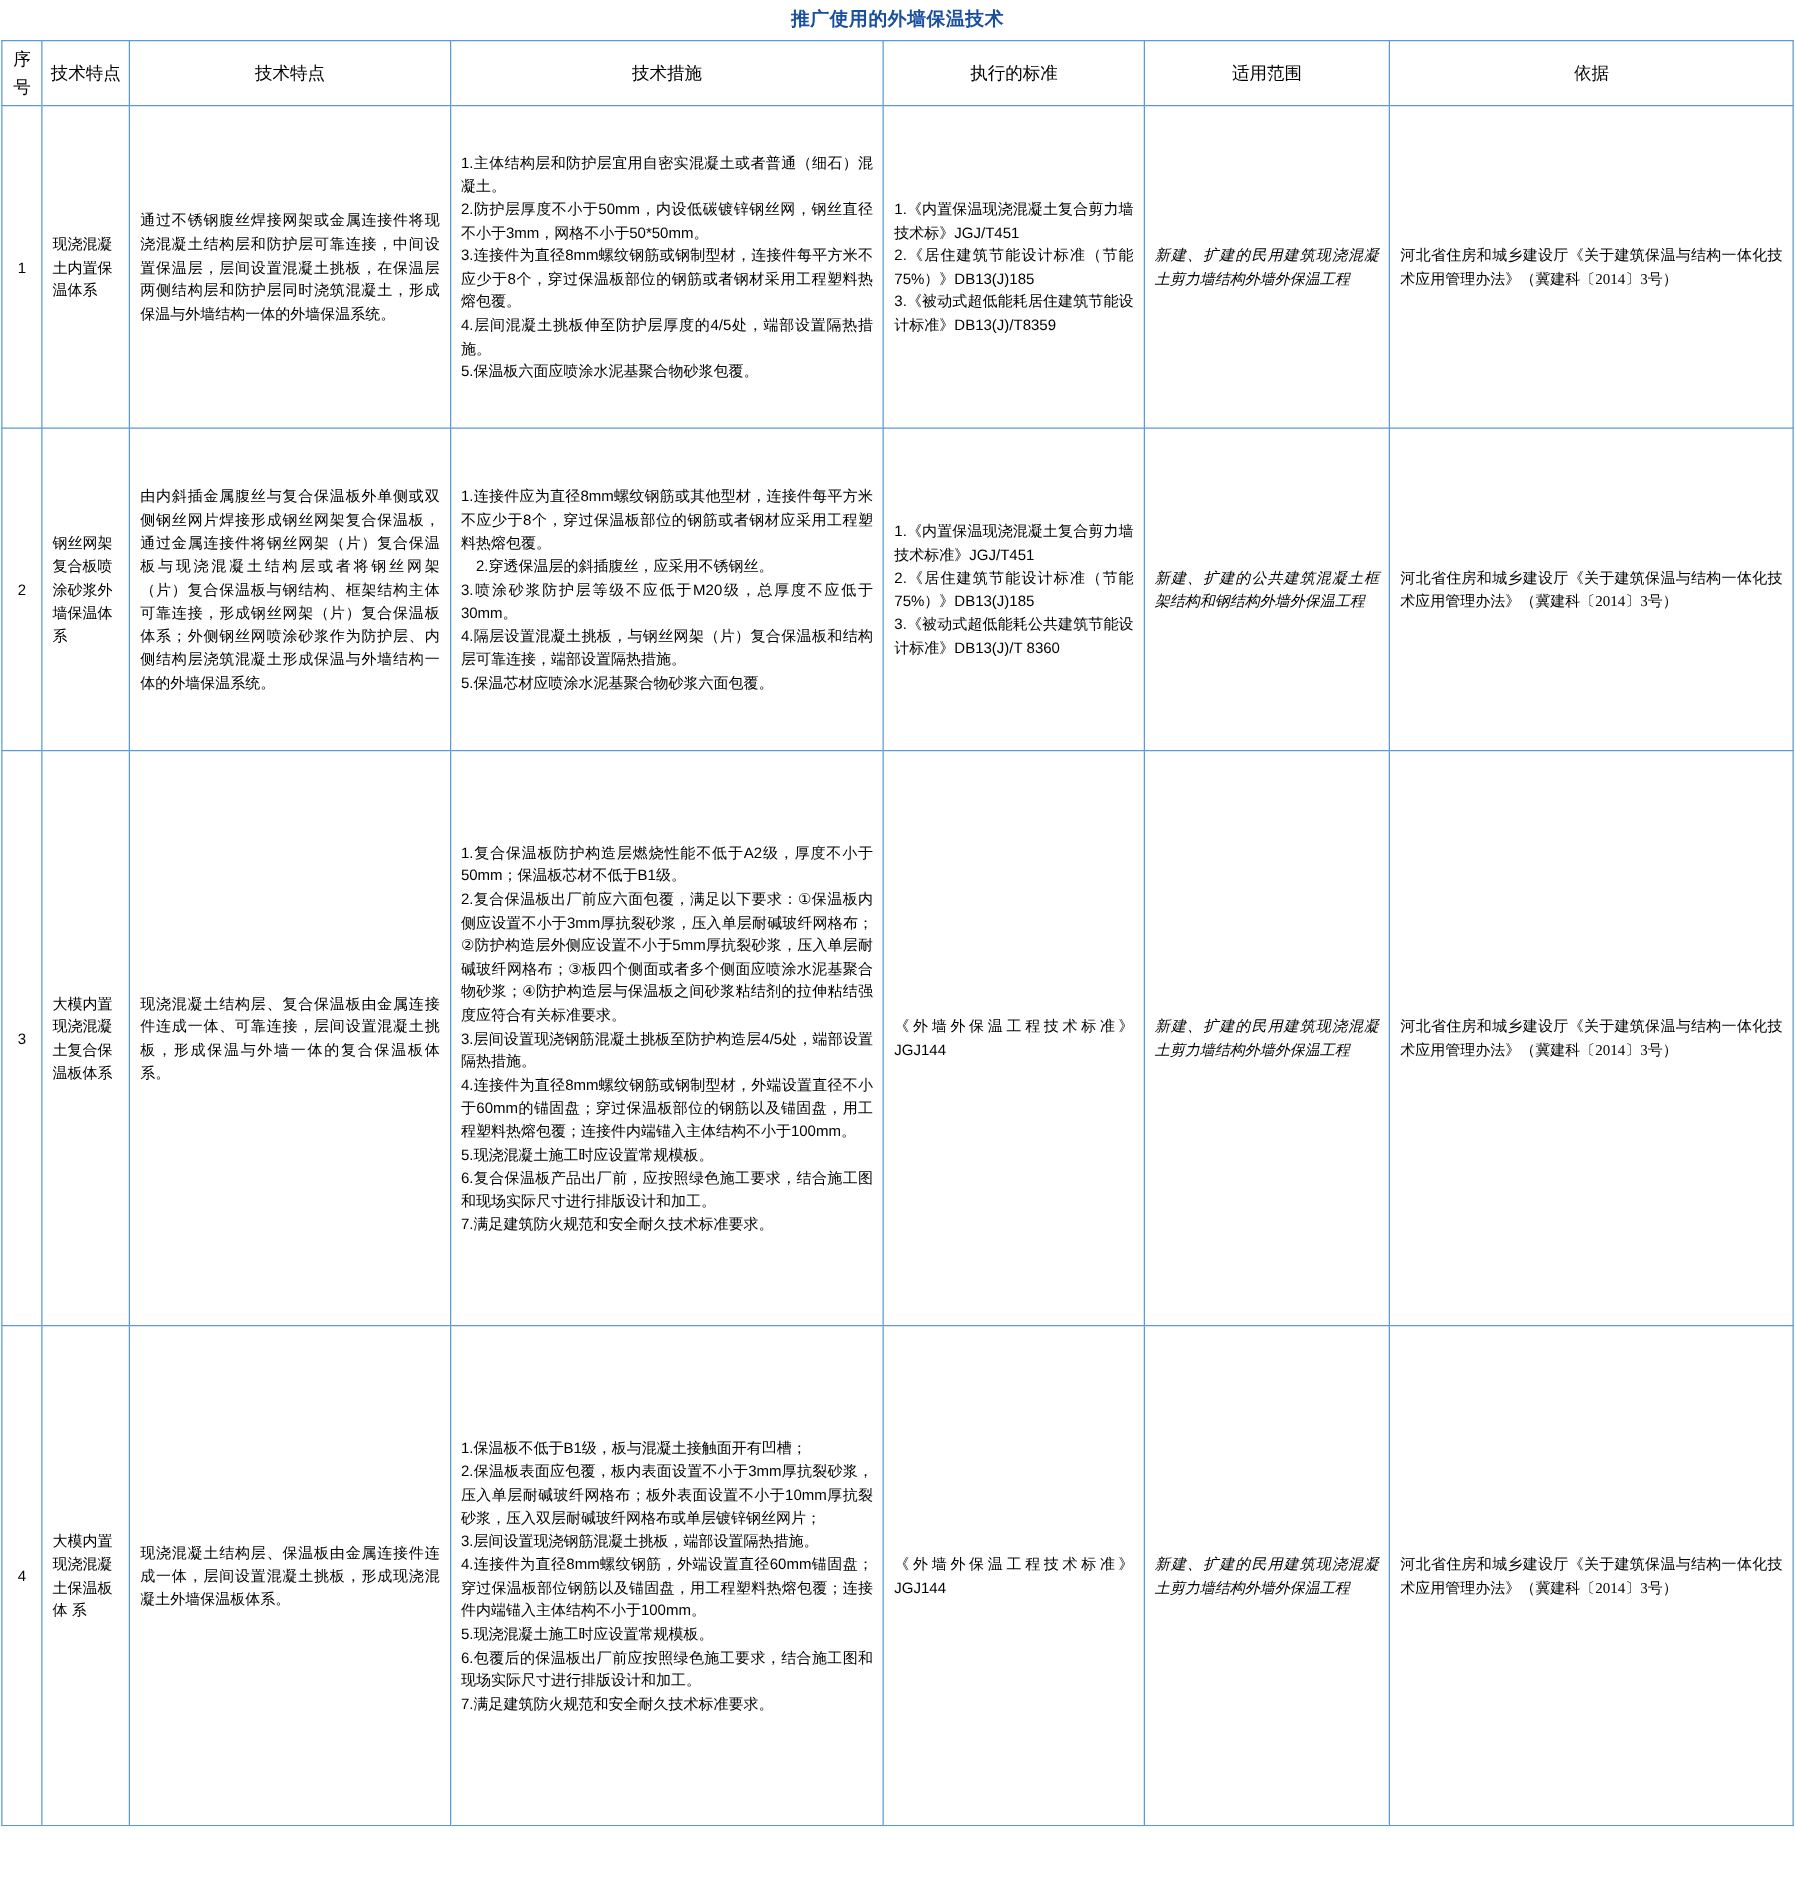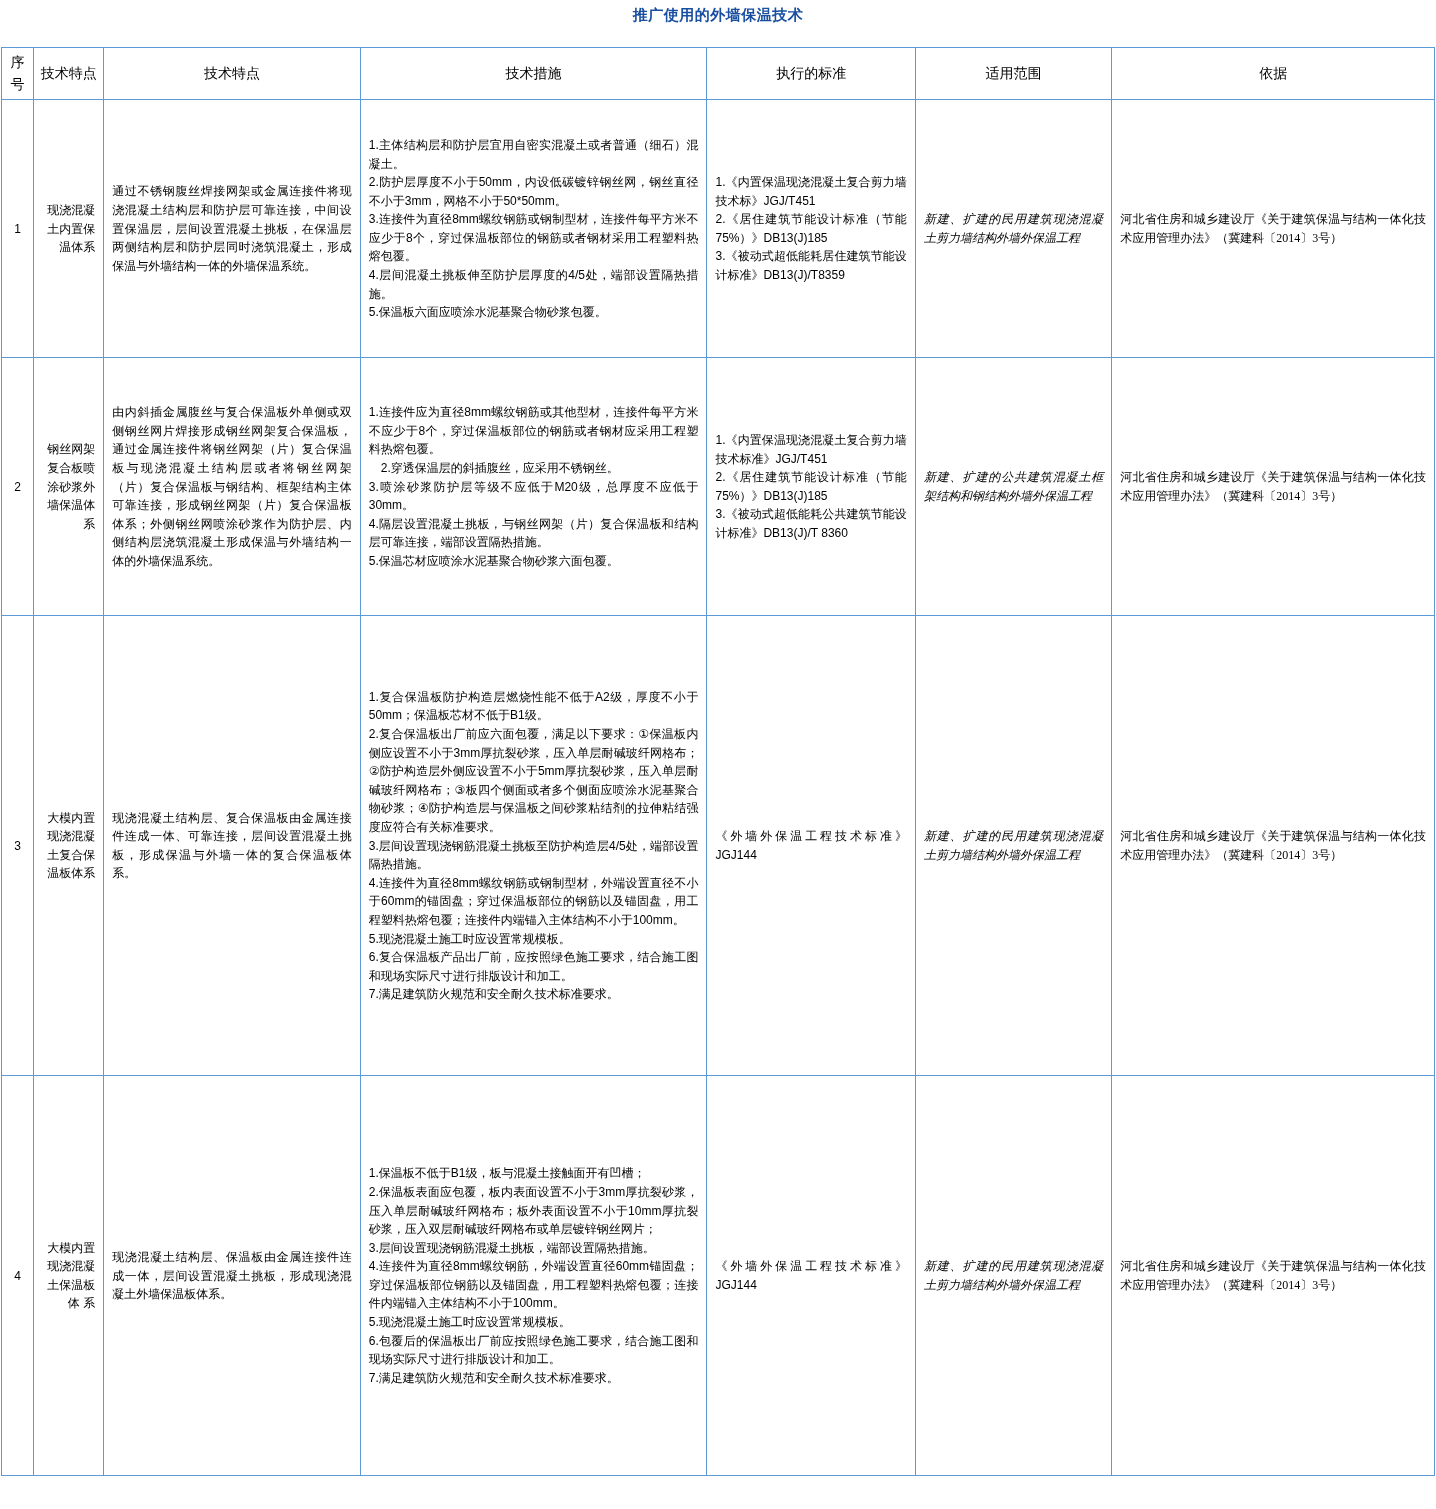--- a/index.html
+++ b/index.html
@@ -21,21 +21,21 @@
     text-align: center;
     font-size: 15px;
     font-weight: bold;
     color: #1a4fa0;
     padding: 6px 0 7px 0;
     letter-spacing: 0.5px;
   }
   table.main {
     border-collapse: collapse;
     width: 1434px;
-    margin: 15px 1px;
+    margin: 0 1px;
     table-layout: fixed;
   }
   table.main th, table.main td {
     border: 1px solid #5b9bd5;
     vertical-align: middle;
     padding: 6px 8px;
     font-size: 12px;
     line-height: 1.55;
     color: #000;
   }
@@ -52,21 +52,21 @@
   col.c-meas   { width: 346px; }
   col.c-std    { width: 208px; }
   col.c-scope  { width: 196px; }
   col.c-basis  { width: 322px; }
 
   td.no {
     text-align: center;
     font-size: 14px;
   }
   td.name {
-    text-align: right;
+    text-align: left;
     padding-left: 10px;
     padding-right: 6px;
     font-size: 13.5px;
     line-height: 1.6;
   }
   td.feat {
     vertical-align: middle;
     text-align: justify;
     padding-left: 10px;
     padding-right: 10px;

